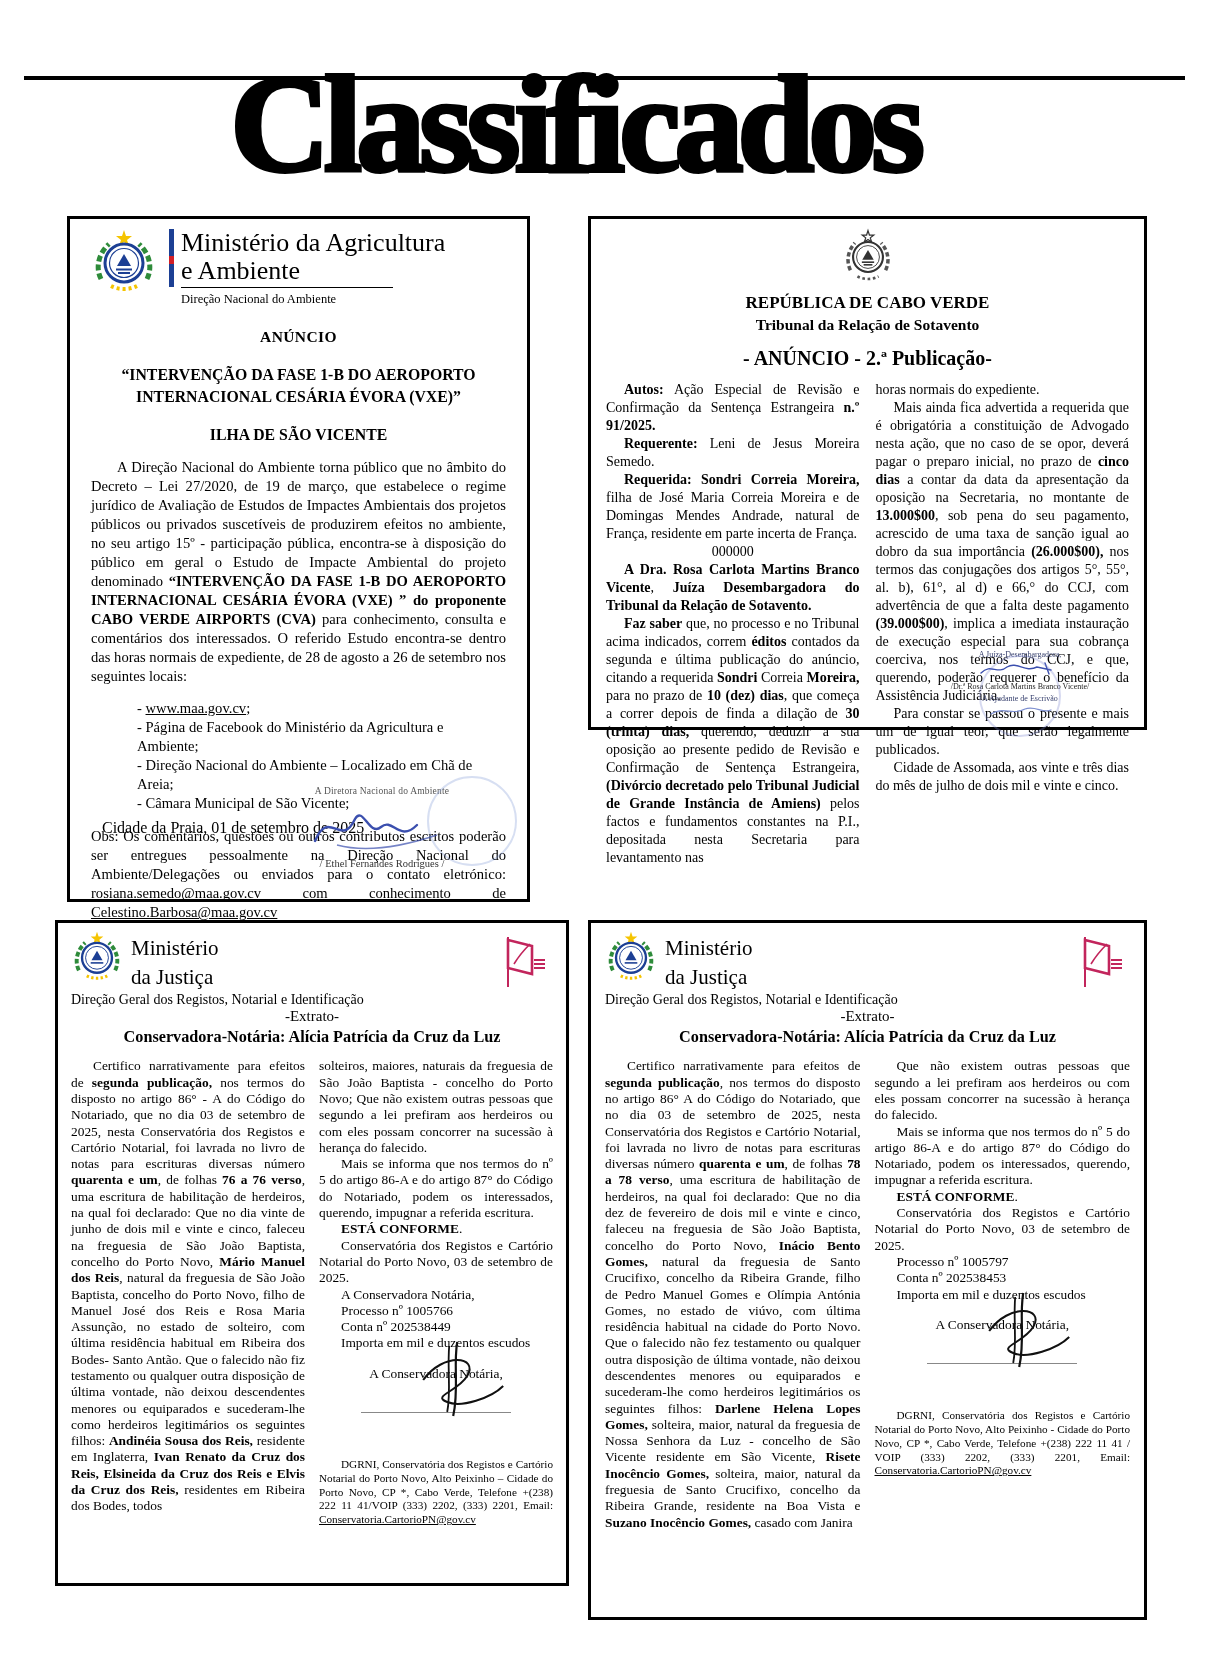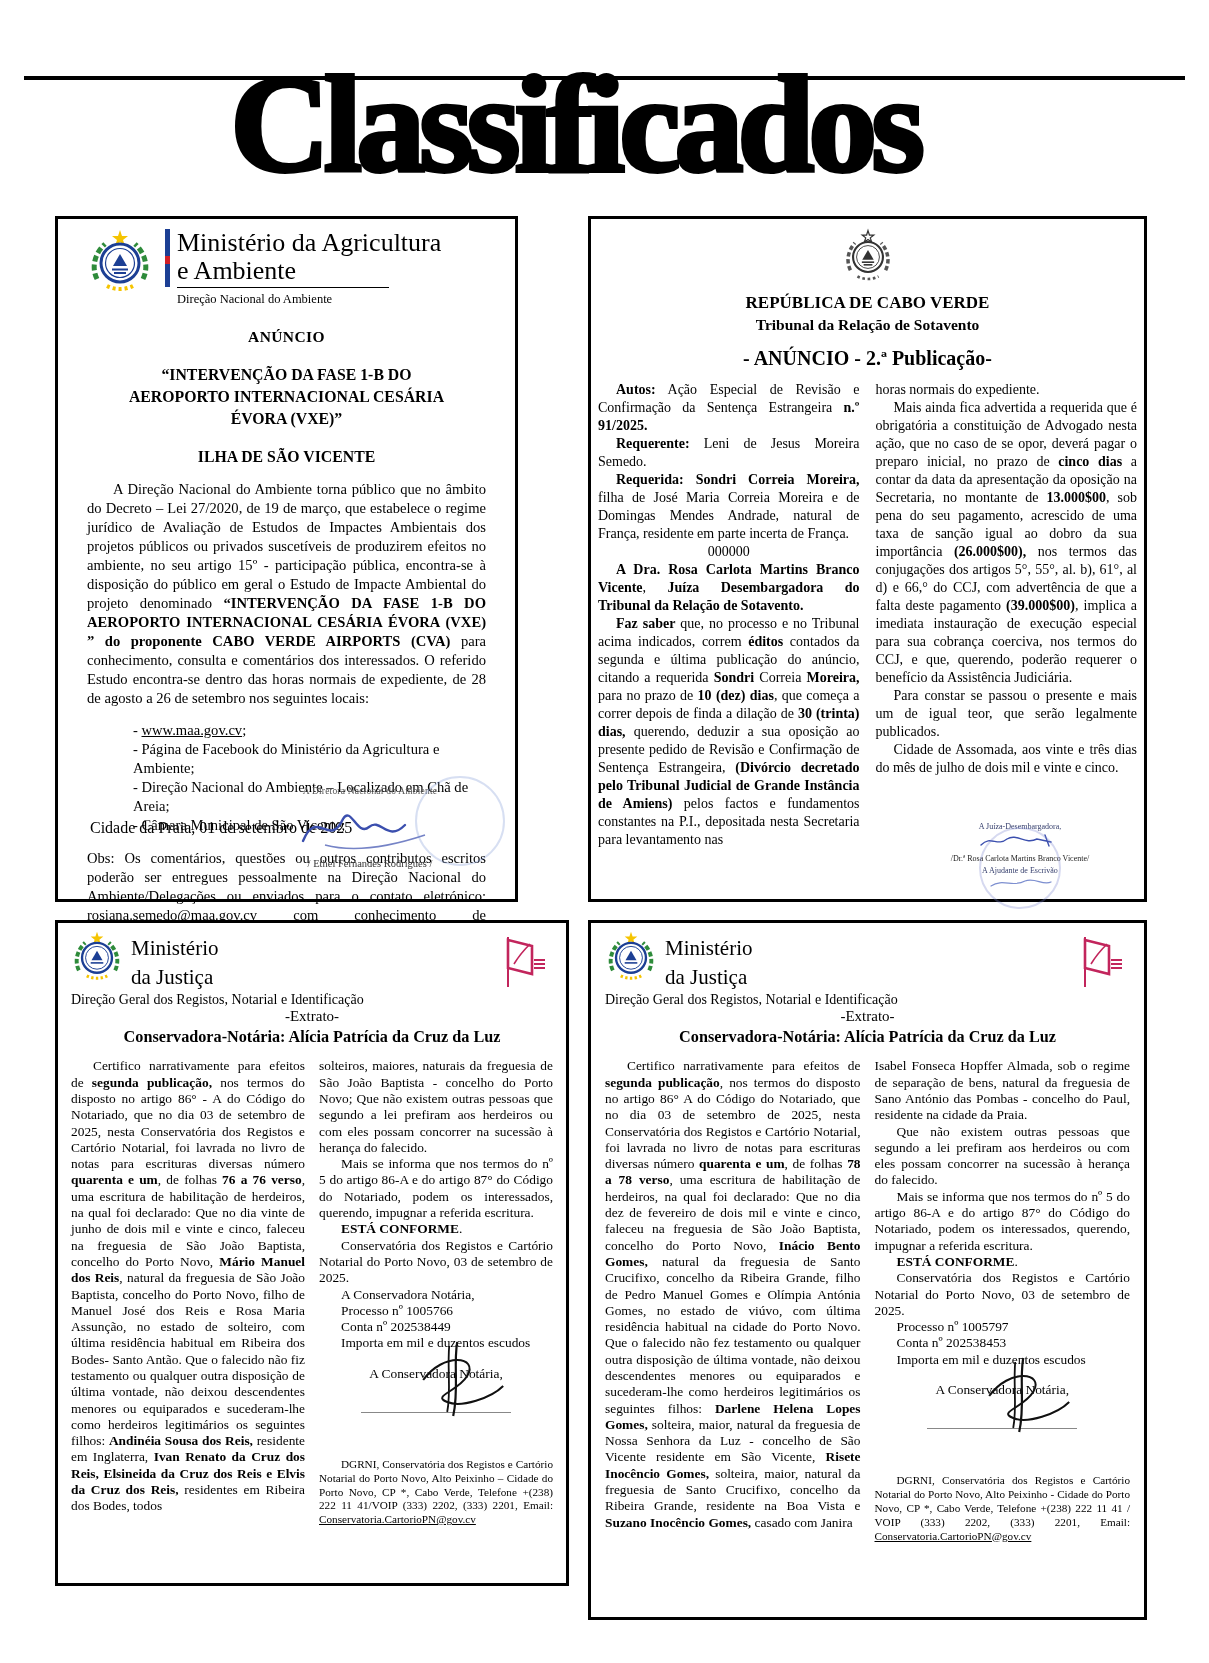--- a/index.html
+++ b/index.html
@@ -7,22 +7,22 @@
         font-family:"Liberation Serif",serif;overflow:hidden;}
   
   .edition-note{position:absolute;top:47px;right:59px;font-size:16.5px;font-weight:bold;
                 letter-spacing:-0.3px;white-space:nowrap;}
   .top-rule{position:absolute;top:76px;left:24px;right:24px;height:4px;background:#000;}
   .masthead{position:absolute;top:56px;left:0;width:100%;text-align:center;
             font-size:138px;font-weight:bold;line-height:1;letter-spacing:-6px;
             -webkit-text-stroke:4px #000;transform:translateX(-30px);}
   
   .box{position:absolute;border:3px solid #000;background:#fff;box-sizing:border-box;}
-  .box1{left:55px;top:216px;width:463px;height:686px;padding:10px 29px;font-size:14.6px;line-height:19px;}
-  .box2{left:588px;top:216px;width:559px;height:686px;padding:8px 7px;}
+  .box1{left:67px;top:216px;width:463px;height:686px;padding:10px 21px;font-size:14.6px;line-height:19px;}
+  .box2{left:588px;top:216px;width:559px;height:514px;padding:8px 15px;}
   .box3{left:55px;top:920px;width:514px;height:666px;padding:8px 13px;}
   .box4{left:588px;top:920px;width:559px;height:700px;padding:8px 14px;}
   .center{text-align:center;}
   .bold{font-weight:bold;}
   
   .b1-head{display:flex;align-items:flex-start;gap:7px;}
   .vbar{width:5px;height:58px;background:#1c3f94;position:relative;margin-left:5px;flex:none;}
   .vbar::after{content:"";position:absolute;left:0;top:27px;width:5px;height:8px;background:#d21f26;}
   .min-name{font-size:26px;line-height:1.06;}
   .dept{font-size:12.5px;border-top:1.5px solid #000;margin-top:3px;padding-top:2px;width:212px;}
@@ -252,21 +252,20 @@
       </svg>
     </div>
     <div class="bj-dept">Direção Geral dos Registos, Notarial e Identificação</div>
     <div class="extrato">-Extrato-</div>
     <div class="notary">Conservadora-Notária: Alícia Patrícia da Cruz da Luz</div>
     <div class="colsj cols">
       <div class="col">
         <p>Certifico narrativamente para efeitos de <b>segunda publicação</b>, nos termos do disposto no artigo 86° A do Código do Notariado, que no dia 03 de setembro de 2025, nesta Conservatória dos Registos e Cartório Notarial, foi lavrada no livro de notas para escrituras diversas número <b>quarenta e um</b>, de folhas <b>78 a 78 verso</b>, uma escritura de habilitação de herdeiros, na qual foi declarado: Que no dia dez de fevereiro de dois mil e vinte e cinco, faleceu na freguesia de São João Baptista, concelho do Porto Novo, <b>Inácio Bento Gomes,</b> natural da freguesia de Santo Crucifixo, concelho da Ribeira Grande, filho de Pedro Manuel Gomes e Olímpia Antónia Gomes, no estado de viúvo, com última residência habitual na cidade do Porto Novo. Que o falecido não fez testamento ou qualquer outra disposição de última vontade, não deixou descendentes menores ou equiparados e sucederam-lhe como herdeiros legitimários os seguintes filhos: <b>Darlene Helena Lopes Gomes,</b> solteira, maior, natural da freguesia de Nossa Senhora da Luz - concelho de São Vicente residente em São Vicente, <b>Risete Inocêncio Gomes,</b> solteira, maior, natural da freguesia de Santo Crucifixo, concelho da Ribeira Grande, residente na Boa Vista e <b>Suzano Inocêncio Gomes,</b> casado com Janira</p>
       </div>
       <div class="col">
-        <p class="noind">Isabel Fonseca Hopffer Almada, sob o regime de separação de bens, natural da freguesia de Sano António das Pombas - concelho do Paul, residente na cidade da Praia.</p>
         <p>Que não existem outras pessoas que segundo a lei prefiram aos herdeiros ou com eles possam concorrer na sucessão à herança do falecido.</p>
         <p>Mais se informa que nos termos do nº 5 do artigo 86-A e do artigo 87° do Código do Notariado, podem os interessados, querendo, impugnar a referida escritura.</p>
         <p><b>ESTÁ CONFORME</b>.</p>
         <p>Conservatória dos Registos e Cartório Notarial do Porto Novo, 03 de setembro de 2025.</p>
         <div class="line">Processo nº 1005797</div>
         <div class="line">Conta nº 202538453</div>
         <div class="line">Importa em mil e duzentos escudos</div>
         <div class="sigj">
           <div class="lbl">A Conservadora Notária,</div>
           <svg width="120" height="80" viewBox="0 0 120 80">

